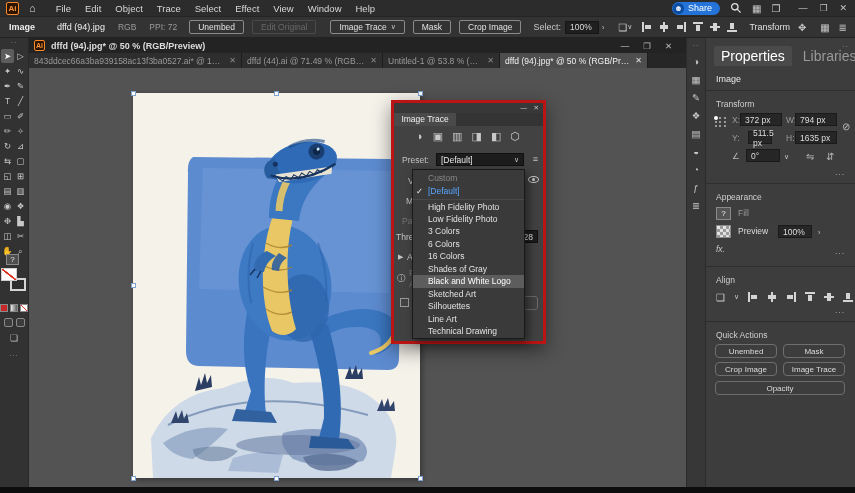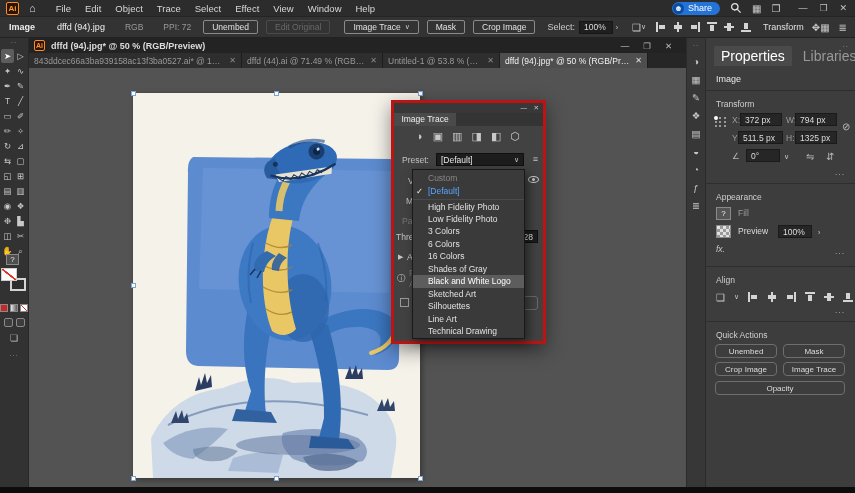--- a/index.html
+++ b/index.html
@@ -15,21 +15,21 @@
   #mb-right{margin-left:auto;display:flex;align-items:center;gap:10px;padding-right:8px}
   .share-pill{display:flex;align-items:center;gap:4px;background:#2373d8;border-radius:9px;height:13px;padding:0 8px 0 1px;color:#fff;font-size:9px}
   .share-av{width:11px;height:11px;border-radius:50%;background:#0b4da0;color:#e8f1ff;font-size:8px;line-height:11px;text-align:center}
   .mb-ic{color:#c9c9c9;font-size:10px}
   .winctl{display:flex;gap:12px;margin-left:8px;color:#c3c3c3;font-size:9px}
 
   
   #optionsbar{position:absolute;left:0;top:17px;width:855px;height:21px;background:#333333;border-bottom:1px solid #222;display:flex;align-items:center;z-index:55;white-space:nowrap}
   .ob-strong{font-weight:bold;color:#eee;margin-left:9px}
   .ob-file{color:#f0f0f0;margin-left:22px}
-  .ob-dim{color:#9a9a9a;margin-left:20px;font-size:8.5px}
+  .ob-dim{color:#9a9a9a;margin-left:13px;font-size:8.5px}
   .obtn{display:inline-flex;align-items:center;gap:4px;border:1px solid #8a8a8a;border-radius:2px;height:14px;padding:0 8px;color:#e2e2e2;background:transparent;font-size:8.5px}
   .obtn.disabled{border-color:#4a4a4a;color:#686868}
   .ofield{display:inline-flex;align-items:center;background:#1f1f1f;border:1px solid #161616;height:13px;padding:0 4px;color:#ddd;font-size:8.5px}
   .chev{font-size:7px;color:#c9c9c9}
   .al{position:relative;width:10px;height:10px;display:inline-block}
   .al i{position:absolute;background:#d4d4d4}
   #ob-right-ic{margin-left:auto;display:flex;gap:9px;padding-right:8px;color:#c6c6c6;font-size:10px}
 
   
   #toolbar{position:absolute;left:0;top:38px;width:29px;height:449px;background:#323232;border-right:1px solid #282828;z-index:40}
@@ -402,23 +402,23 @@
         <i></i>
       </span>
     <span class="tf-lab" style="left:26px;top:2px">X:</span>
     <span class="tf-field" style="left:34px;top:0;width:42px">372 px</span>
     <span class="tf-lab" style="left:80px;top:2px">W:</span>
     <span class="tf-field" style="left:89px;top:0;width:42px">794 px</span>
     <span class="icon-dim" style="position:absolute;left:136px;top:8px;font-size:10px">⊘</span>
   </div>
   <div class="tf-row">
     <span class="tf-lab" style="left:26px;top:2px">Y:</span>
-    <span class="tf-field" style="left:32px;top:0;width:45px">511.5 px</span>
+    <span class="tf-field" style="left:42px;top:0;width:24px">511.5 px</span>
     <span class="tf-lab" style="left:80px;top:2px">H:</span>
-    <span class="tf-field" style="left:89px;top:0;width:42px">1325 px</span>
+    <span class="tf-field" style="left:89px;top:0;width:42px">1635 px</span>
   </div>
   <div class="tf-row">
     <span class="icon-dim" style="position:absolute;left:26px;top:2px">∠</span>
     <span class="tf-field" style="left:40px;top:0;width:34px">0°</span>
     <span class="chev" style="position:absolute;left:78px;top:4px">∨</span>
     <span class="icon-dim" style="position:absolute;left:100px;top:2px;font-size:10px">⇋</span>
     <span class="icon-dim" style="position:absolute;left:120px;top:2px;font-size:10px">⇵</span>
   </div>
   <div style="position:relative;height:10px">
       <span class="p-more">...</span>

